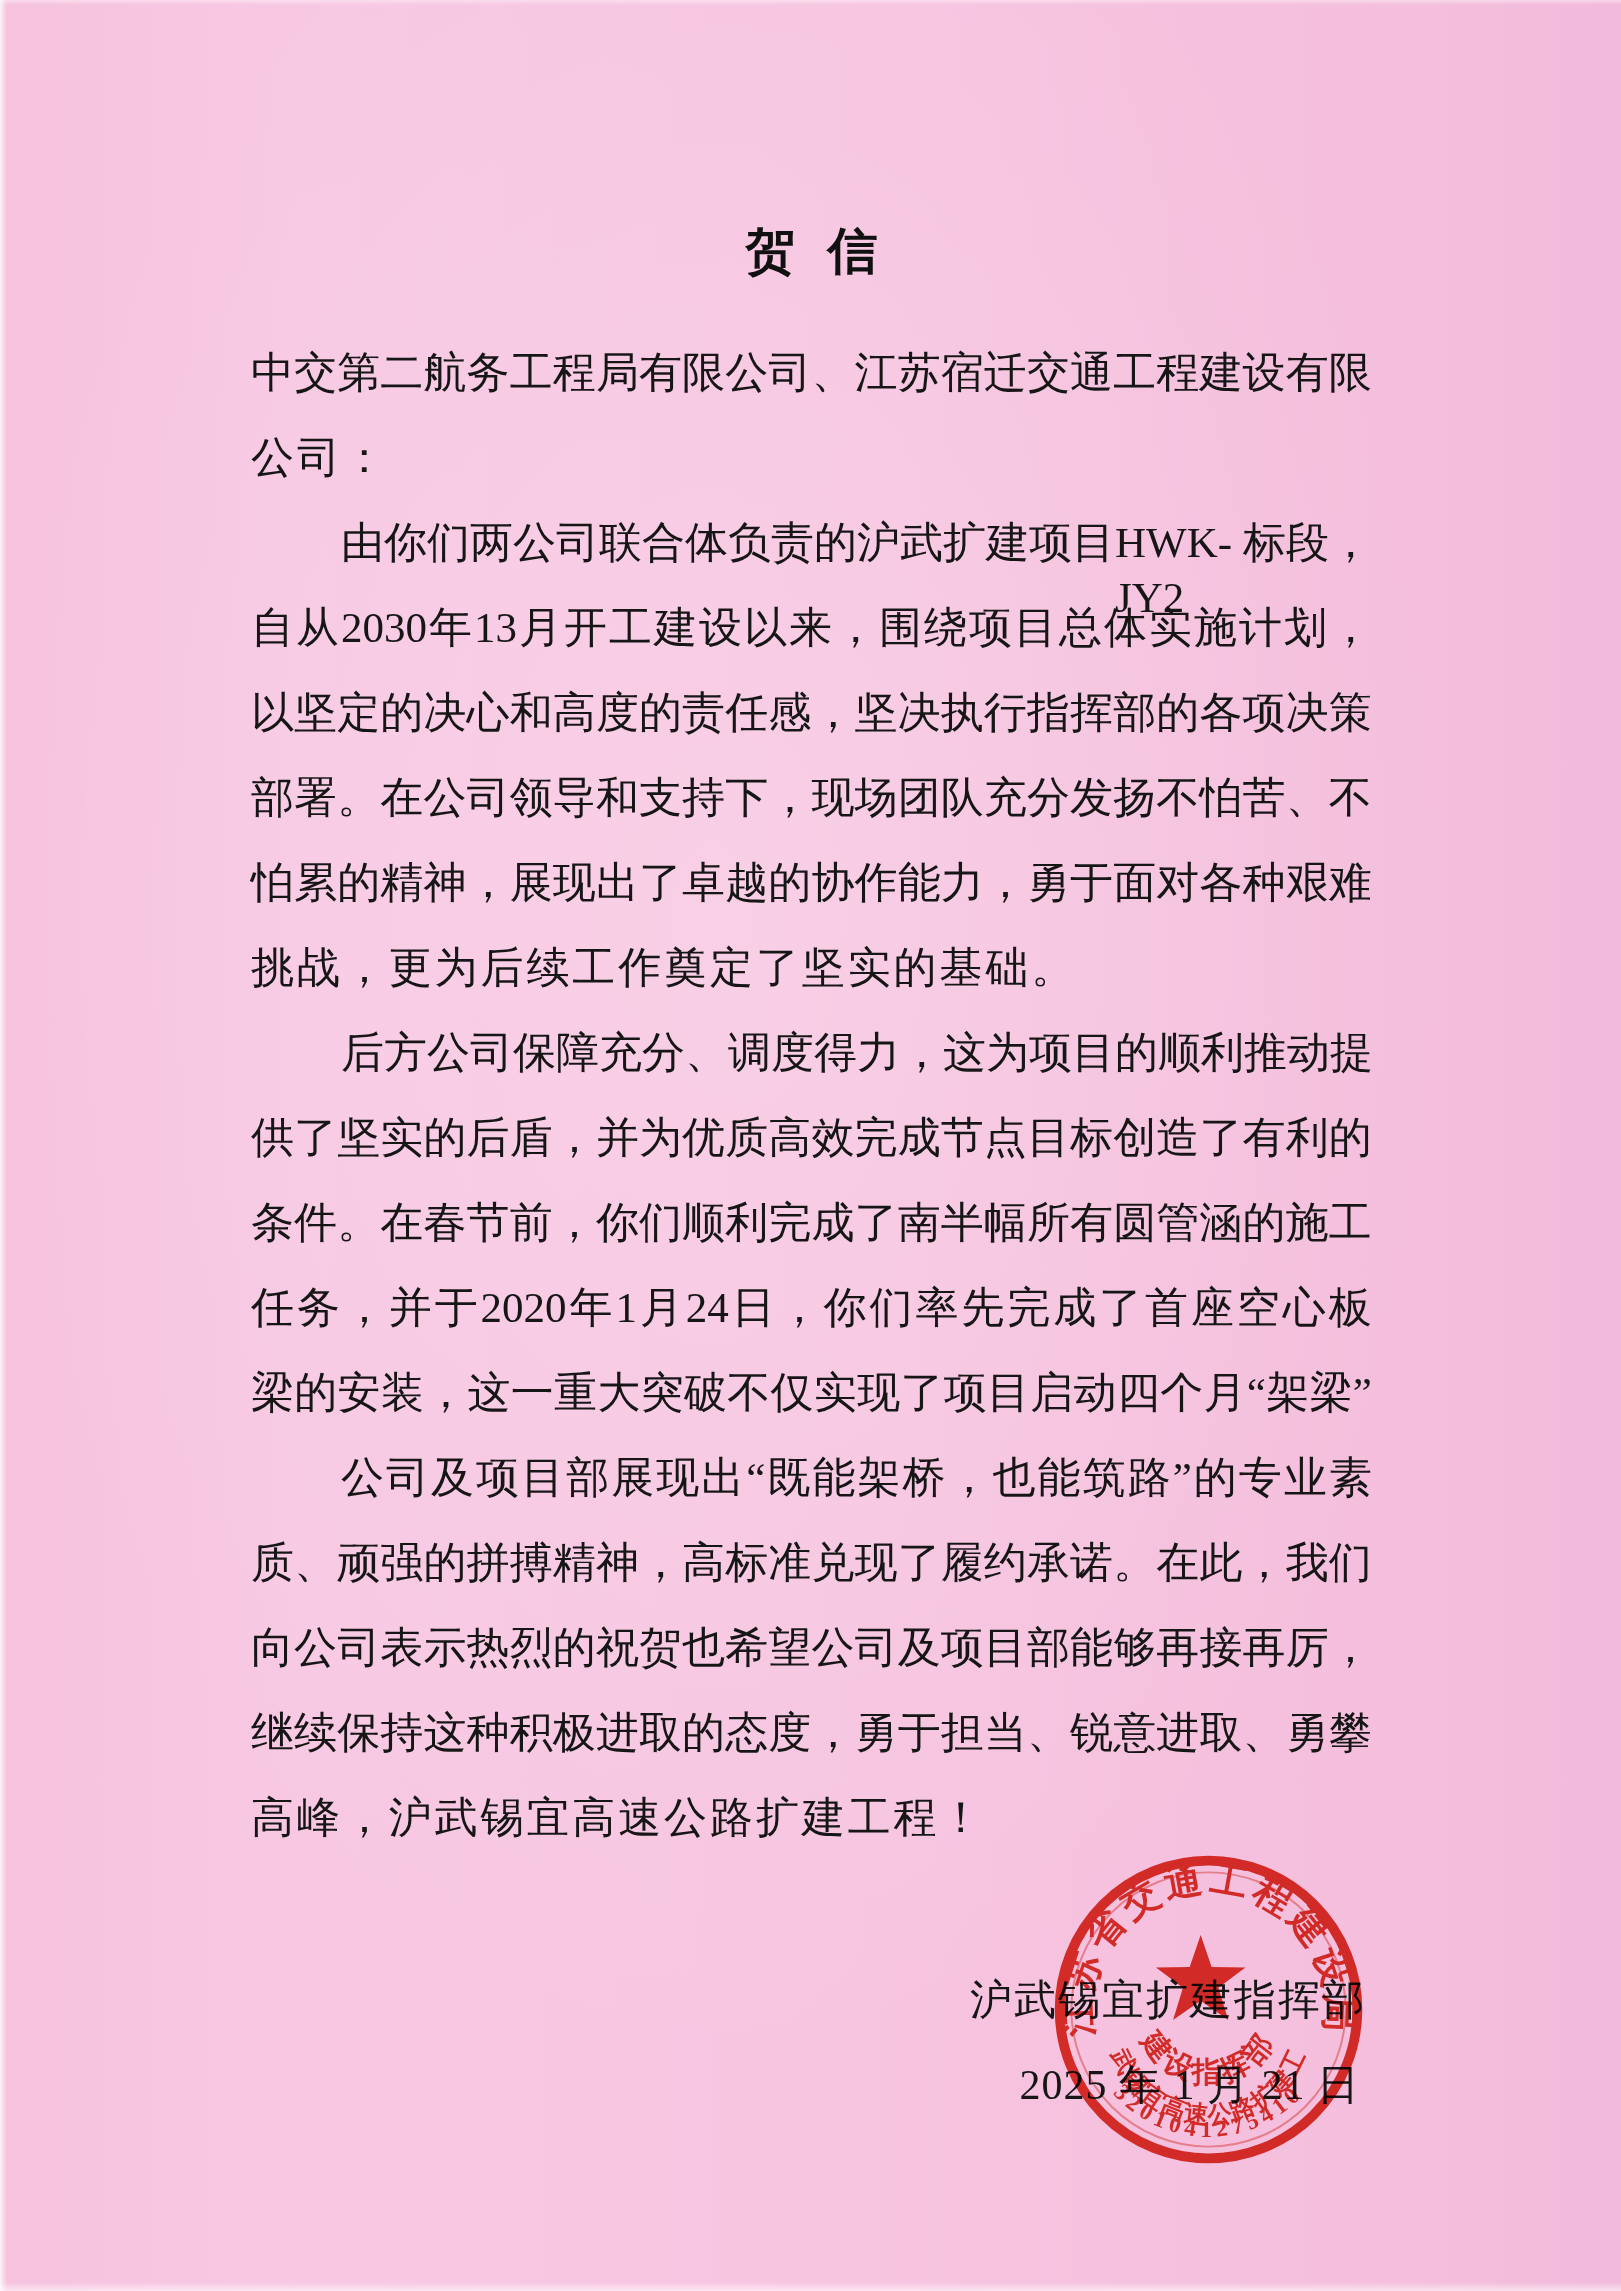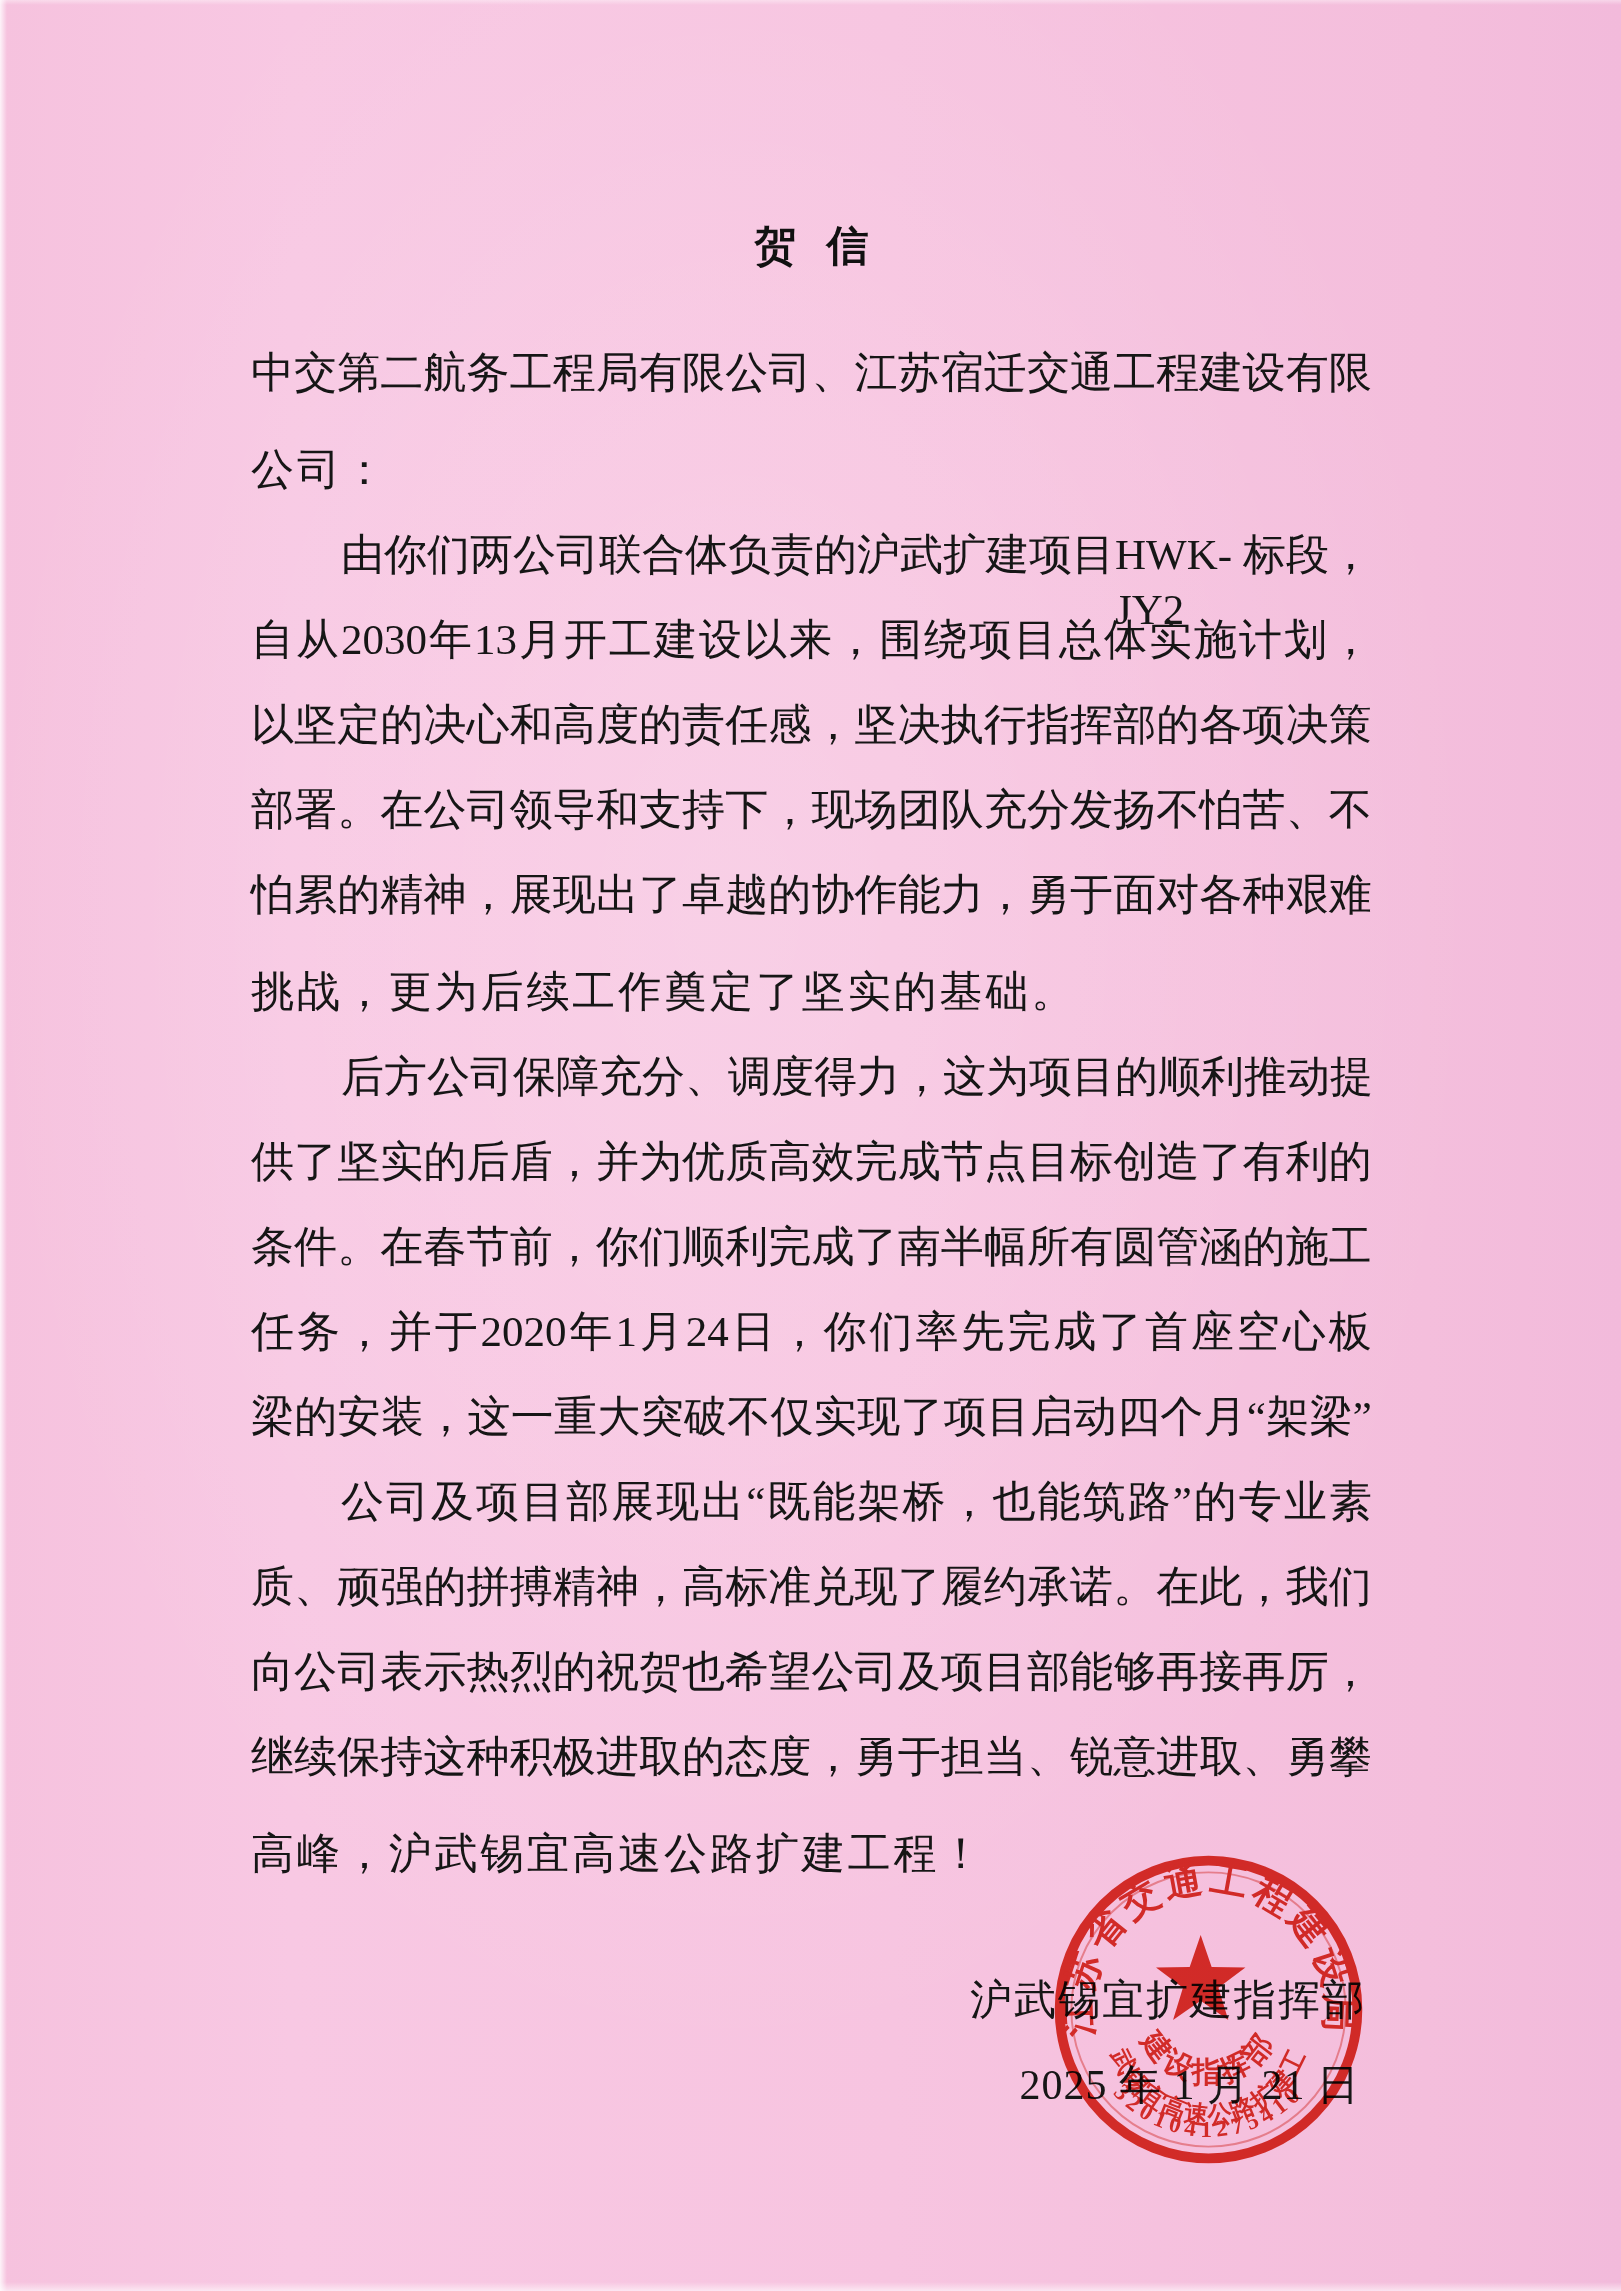--- a/index.html
+++ b/index.html
@@ -15,33 +15,33 @@
   }
   .scan-edge-left{position:absolute;left:0;top:0;width:6.9px;height:100%;
     background:linear-gradient(to right,#ffffff,rgba(255,255,255,0));opacity:.8;}
   .scan-edge-bottom{position:absolute;left:0;bottom:0;width:100%;height:9.8px;
     background:linear-gradient(to top,#ffffff,rgba(255,255,255,0));opacity:.65;}
   .scan-edge-top{position:absolute;left:0;top:0;width:100%;height:4.9px;
     background:linear-gradient(to bottom,#ffffff,rgba(255,255,255,0));opacity:.4;}
 
   .title{
     position:absolute;left:251px;width:1121px;top:218px;
-    text-align:center;font-size:42px;font-weight:bold;color:#111;
+    text-align:center;font-size:50px;font-weight:bold;color:#111;
     letter-spacing:9.8px;text-indent:9.8px;white-space:pre;
   }
   .content{
     position:absolute;left:251px;top:345px;width:1121px;color:#161616;
   }
   .line{
     height:85px;font-size:43px;line-height:55px;white-space:pre;
   }
   .jline{display:flex;justify-content:space-between;white-space:normal;}
   .jline span{display:block;}
   .indent{padding-left:90px;}
-  .short{letter-spacing:2.9px;margin-top:12px;}
+  .short{letter-spacing:2.9px;}
 
   .signature{
     position:absolute;top:1972px;right:255px;
     font-size:42px;color:#161616;letter-spacing:2px;white-space:pre;
   }
   .dateline{
     position:absolute;top:2057px;right:261px;
     font-size:42px;color:#161616;letter-spacing:1px;white-space:pre;
   }
 

